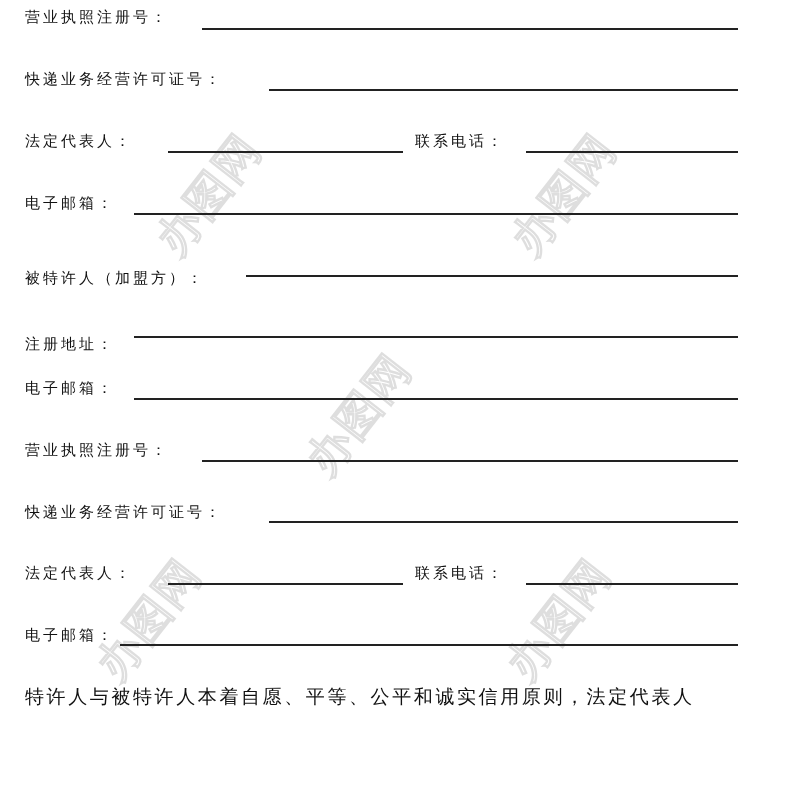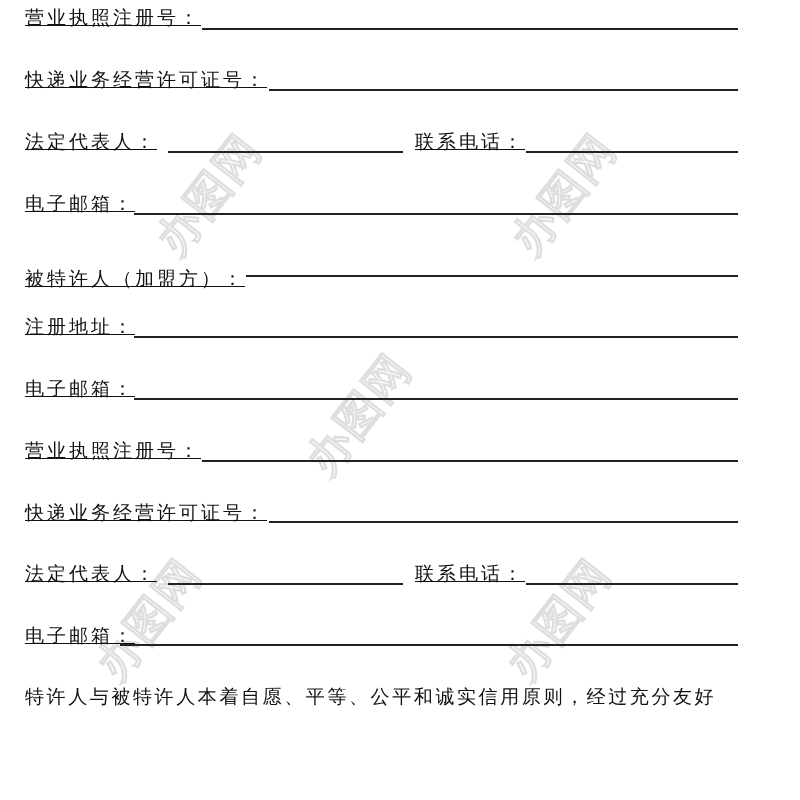--- a/index.html
+++ b/index.html
@@ -1,18 +1,18 @@
 <!DOCTYPE html>
 <html><head>
 <meta charset="utf-8">
 <style>
   html, body { margin:0; padding:0; background:#ffffff; }
   body { width:800px; height:800px; position:relative; overflow:hidden;
          font-family:"DejaVu Serif","Liberation Serif", serif; color:#111; }
-  .label { position:absolute; font-size:19px; letter-spacing:3px; white-space:nowrap; line-height:22px;text-decoration:underline; }
+  .label { position:absolute; font-size:15px; letter-spacing:3px; white-space:nowrap; line-height:22px; }
   .blank { position:absolute; height:0; border-top:2px solid #222; }
   .para { position:absolute; left:25px; top:684px; font-size:19px; letter-spacing:2.6px; white-space:nowrap; line-height:24px; }
   .wm { position:absolute; font-family:"DejaVu Sans", sans-serif; font-size:44px; font-weight:bold;
         color:transparent; -webkit-text-stroke:1px rgba(160,160,160,0.35);
         transform:rotate(-52deg); transform-origin:center; white-space:nowrap; pointer-events:none; letter-spacing:2px; }
 </style>
 </head>
 <body>
 
 <div class="wm" style="left:140px;top:165px;">办图网</div>
@@ -31,33 +31,33 @@
 <div class="blank" style="left:168px;top:151px;width:235px;"></div>
 <div class="label" style="left:415px;top:130px;">联系电话：</div>
 <div class="blank" style="left:526px;top:151px;width:212px;"></div>
 
 <div class="label" style="left:25px;top:192px;">电子邮箱：</div>
 <div class="blank" style="left:134px;top:213px;width:604px;"></div>
 
 <div class="label" style="left:25px;top:236px;margin-top:31px;">被特许人（加盟方）：</div>
 <div class="blank" style="left:246px;top:275px;width:492px;"></div>
 
-<div class="label" style="left:25px;top:315px;">注册地址：</div>
+<div class="label" style="left:25px;top:333px;">注册地址：</div>
 <div class="blank" style="left:134px;top:336px;width:604px;"></div>
 
 <div class="label" style="left:25px;top:377px;">电子邮箱：</div>
 <div class="blank" style="left:134px;top:398px;width:604px;"></div>
 
 <div class="label" style="left:25px;top:439px;">营业执照注册号：</div>
 <div class="blank" style="left:202px;top:460px;width:536px;"></div>
 
 <div class="label" style="left:25px;top:501px;">快递业务经营许可证号：</div>
 <div class="blank" style="left:269px;top:521px;width:469px;"></div>
 
 <div class="label" style="left:25px;top:562px;">法定代表人：</div>
 <div class="blank" style="left:168px;top:583px;width:235px;"></div>
 <div class="label" style="left:415px;top:562px;">联系电话：</div>
 <div class="blank" style="left:526px;top:583px;width:212px;"></div>
 
 <div class="label" style="left:25px;top:624px;">电子邮箱：</div>
 <div class="blank" style="left:120px;top:644px;width:618px;"></div>
 
-<div class="para">特许人与被特许人本着自愿、平等、公平和诚实信用原则，经过充分友好</div>
+<div class="para">特许人与被特许人本着自愿、平等、公平和诚实信用原则，法定代表人</div>
 
 </body></html>

